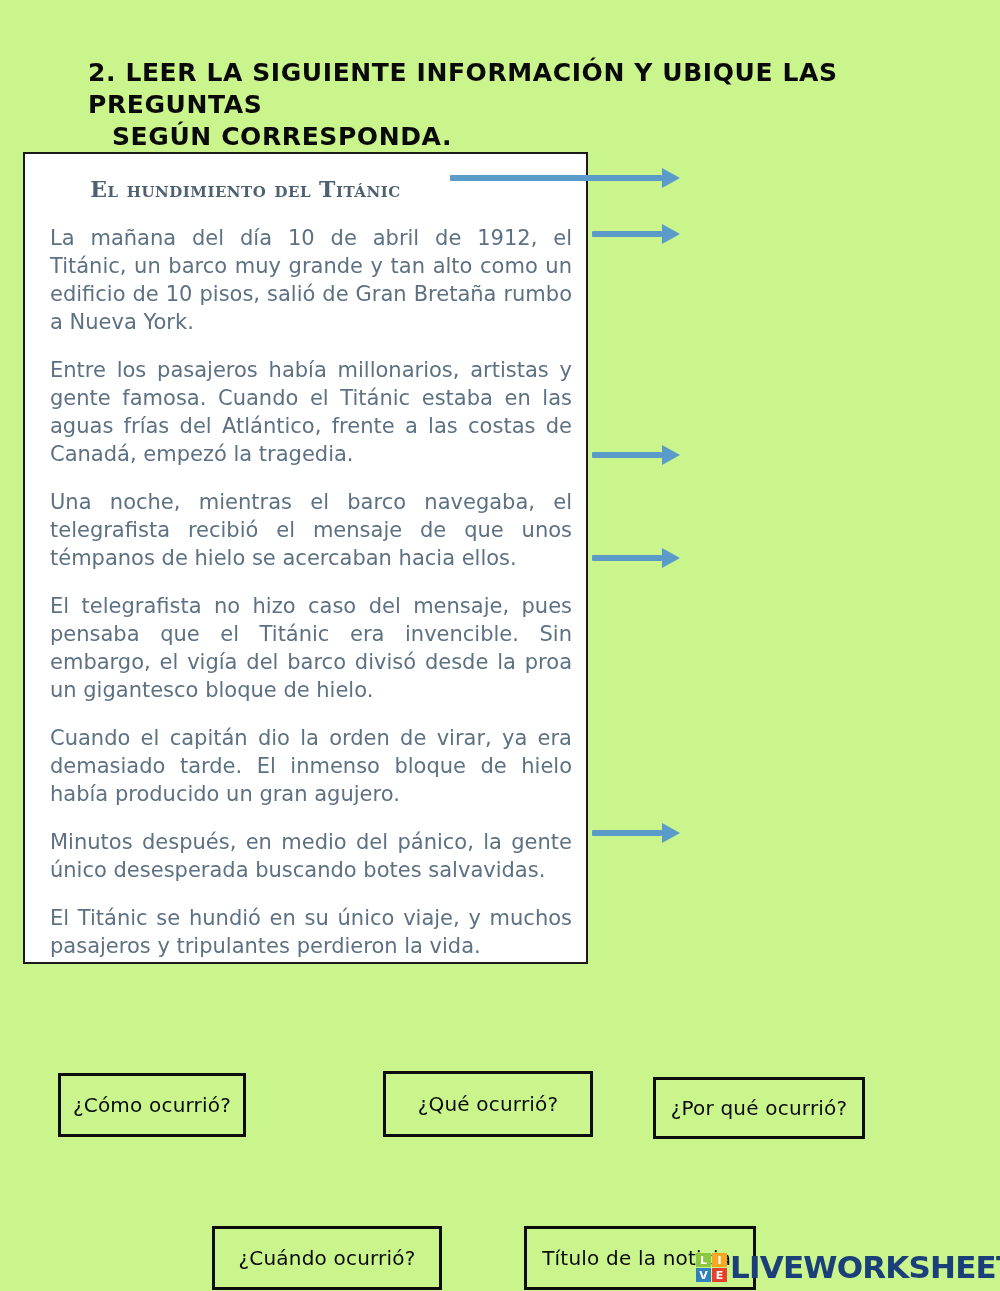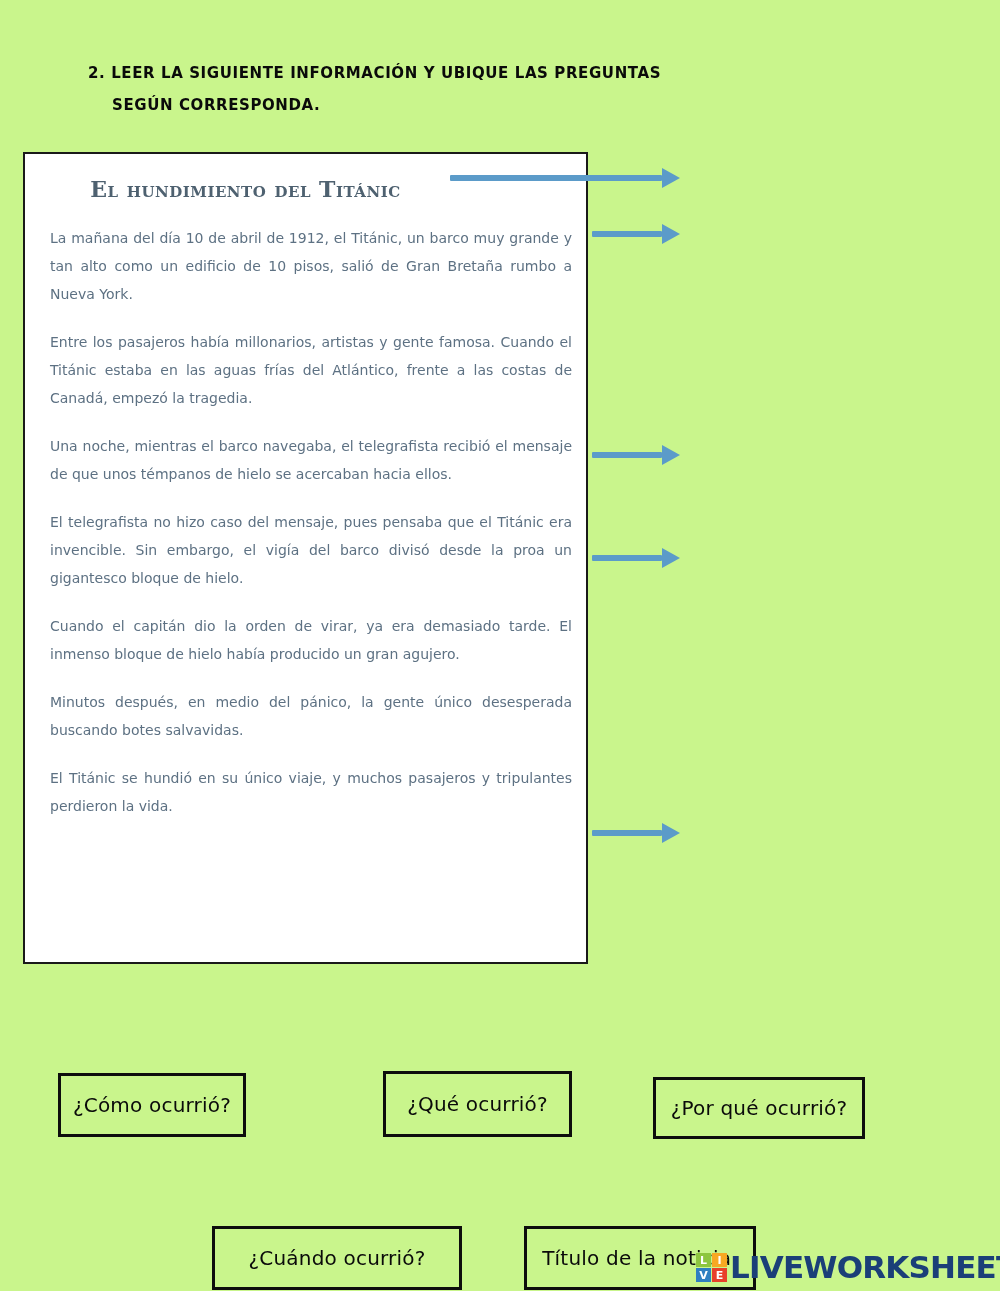--- a/index.html
+++ b/index.html
@@ -18,21 +18,21 @@
 
   
   .instruction {
     position: absolute;
     left: 88px;
     top: 57px;
     width: 830px;
     color: #0a0a0a;
     font-family: "DejaVu Sans", sans-serif;
     font-weight: bold;
-    font-size: 15px;
+    font-size: 25px;
     letter-spacing: 0.6px;
     line-height: 32px;
     text-transform: uppercase;
   }
   .instruction .line2 {
     display: block;
     padding-left: 24px;
   }
 
   
@@ -55,21 +55,21 @@
     font-weight: bold;
     font-size: 22px;
     letter-spacing: 0.5px;
     margin: 6px 0 22px 0;
     padding-right: 120px;
   }
 
   .reading-body p {
     color: #5d7183;
     font-family: "DejaVu Sans", sans-serif;
-    font-size: 14px;
+    font-size: 21px;
     line-height: 28px;
     text-align: justify;
     margin: 0 0 20px 0;
     padding: 0 2px 0 13px;
   }
   .reading-body p:last-child { margin-bottom: 0; }
 
   
   .arrow {
     position: absolute;
@@ -190,27 +190,27 @@
     <div class="arrow" style="left: 592px; top: 822px; width: 88px;">
       <div class="shaft" style="width: 70px; background: rgb(91, 155, 201);"></div>
       <div class="head" style="left: 70px; border-left-color: rgb(91, 155, 201);"></div>
     </div>
   </div>
 
 <div id="option-layer">
     <div class="option-box" style="left: 58px; top: 1032px; width: 188px; height: 64px;">
       <span>¿Cómo ocurrió?</span>
     </div>
-    <div class="option-box" style="left: 383px; top: 1030px; width: 189px; height: 66px; text-align: right;">
+    <div class="option-box" style="left: 383px; top: 1030px; width: 210px; height: 66px; text-align: right;">
       <span>¿Qué ocurrió?</span>
     </div>
     <div class="option-box" style="left: 653px; top: 1036px; width: 212px; height: 62px;">
       <span>¿Por qué ocurrió?</span>
     </div>
-    <div class="option-box" style="left: 212px; top: 1185px; width: 250px; height: 64px;">
+    <div class="option-box" style="left: 212px; top: 1185px; width: 230px; height: 64px;">
       <span>¿Cuándo ocurrió?</span>
     </div>
     <div class="option-box" style="left: 524px; top: 1185px; width: 232px; height: 64px;">
       <span>Título de la noticia.</span>
     </div>
   </div>
 
 <div class="lw-logo">
   <div class="lw-grid">
     <div class="lw-cell c-l">L</div>

